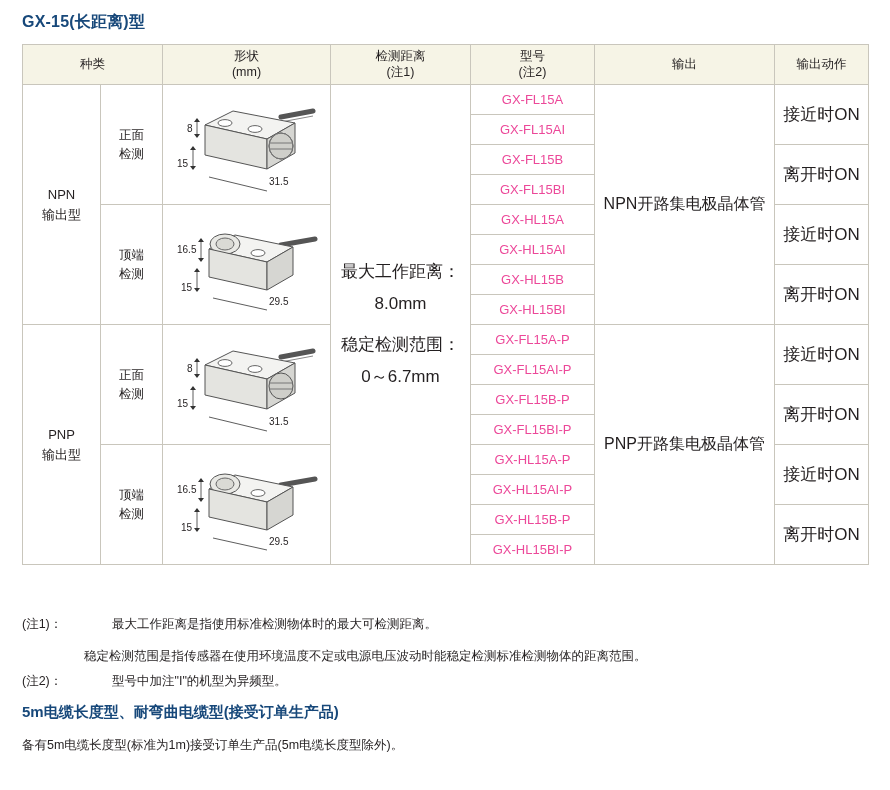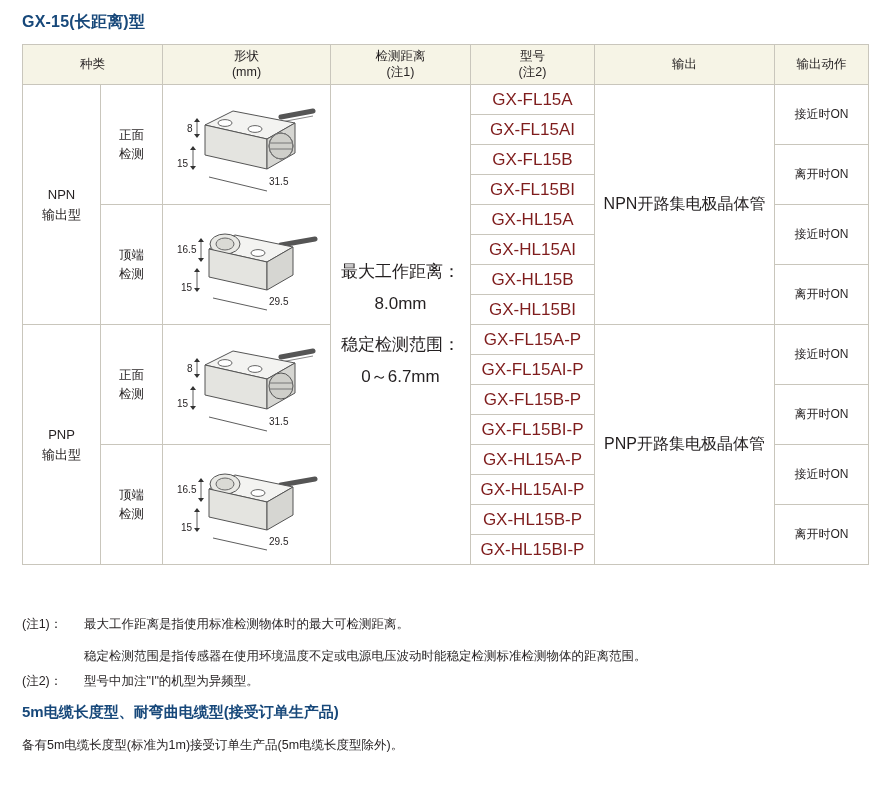--- a/index.html
+++ b/index.html
@@ -73,47 +73,47 @@
     padding: 8px 12px;
     font-size: 17px;
     line-height: 1.9;
     vertical-align: middle;
   }
   td.model-cell {
     background: #ffffff;
     text-align: left;
     padding-left: 14px;
     height: 30px;
-    color: #7f1d1d;
+    color: #ec4899;
+    font-size: 13px;
+    margin-top: 28px;
+  }
+  td.out-cell {
+    background: #ffffff;
+    font-size: 16px;
+  }
+  td.act-cell {
+    background: #ffffff;
     font-size: 17px;
-    margin-top: 28px;
-  }
-  td.out-cell {
-    background: #ffffff;
-    font-size: 16px;
-  }
-  td.act-cell {
-    background: #ffffff;
-    font-size: 12px;
   }
 
   
   .drawing { position: relative; width: 100%; height: 100%; }
   .drawing svg { position: absolute; left: 0; top: 0; }
 
   
   .notes {
     position: absolute;
     left: 22px; top: 612px;
     width: 846px;
     font-size: 12.5px;
     line-height: 1.95;
     color: #231f20;
   }
-  .note-row { display: flex; }
+  .note-row { display: flex; gap: 28px; }
   .note-label { width: 62px; flex: none; }
   .note-text { flex: 1; }
   .note-cont { padding-left: 62px; margin-top: 8px; }
 
   .sub-title {
     position: absolute;
     left: 22px; top: 703px;
     font-size: 15px;
     font-weight: bold;
     color: #17487a;

